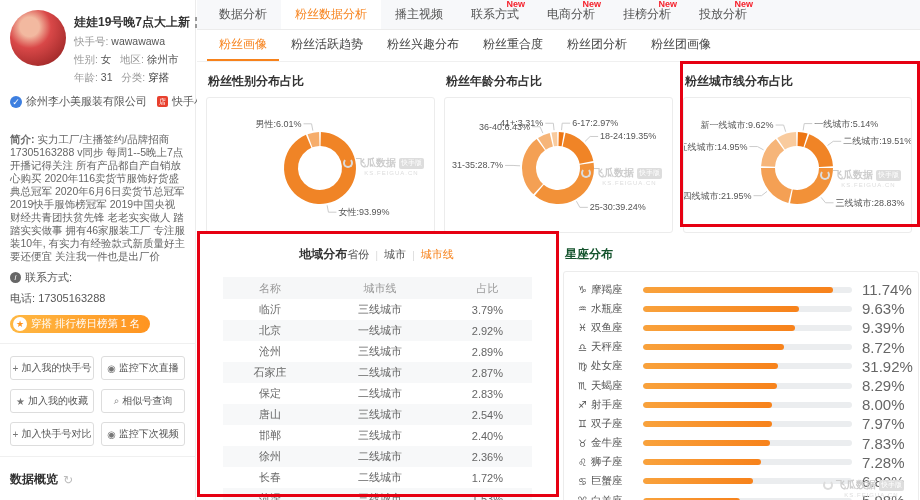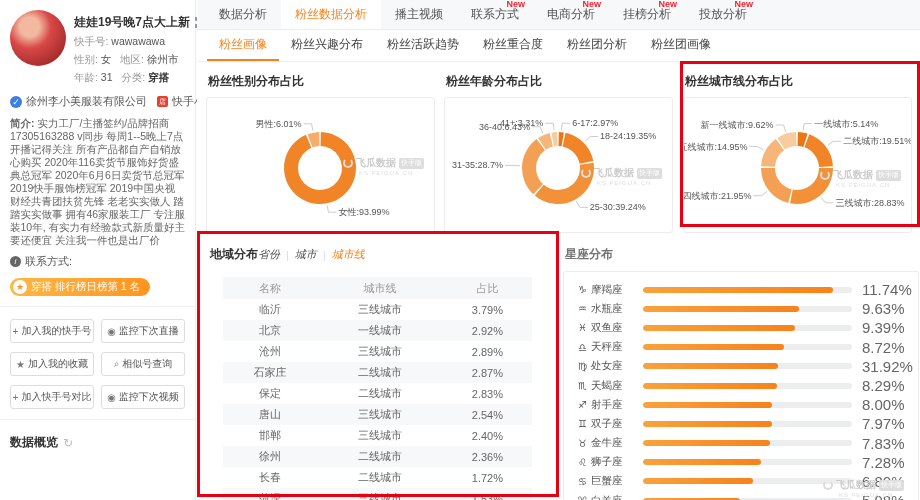--- a/index.html
+++ b/index.html
@@ -13,25 +13,25 @@
   .profile-main { margin-left:8px; padding-top:4px; }
   .profile-name-row { display:flex; align-items:center; gap:5px; }
   .profile-name { font-size:12px; font-weight:bold; color:#333; white-space:nowrap; }
   .qr-icon { width:11px; height:11px; flex:none; background:
       linear-gradient(#999,#999) 0 0/4px 4px no-repeat,
       linear-gradient(#999,#999) 7px 0/4px 4px no-repeat,
       linear-gradient(#999,#999) 0 7px/4px 4px no-repeat,
       linear-gradient(#999,#999) 7px 7px/4px 4px no-repeat; }
   .meta-line { font-size:10.5px; color:#999; margin-top:4px; white-space:nowrap; }
   .meta-line b { color:#555; font-weight:normal; }
-  .meta-line .cat { color:#333; font-weight:bold;text-align:center; }
+  .meta-line .cat { color:#333; font-weight:normal;text-align:center; }
   .verify-row { display:flex; align-items:center; gap:4px; margin-top:9px; font-size:11px; color:#555; white-space:nowrap; }
   .vicon { width:12px; height:12px; border-radius:50%; background:#3d7fe0; color:#fff; font-size:9px; line-height:12px; text-align:center; flex:none; }
   .shop-icon { width:11px; height:11px; border-radius:2px; background:#e8402e; color:#fff; font-size:7px; line-height:11px; text-align:center; flex:none; margin-left:6px; }
-  .bio { margin-top:8px; font-size:10.5px; line-height:13px; color:#666; }
+  .bio { margin-top:24px; font-size:10.5px; line-height:13px; color:#666; }
   .contact-row { display:flex; align-items:center; gap:4px; margin-top:7px; font-size:11px; color:#555; }
   .info-icon { width:11px; height:11px; border-radius:50%; background:#666; color:#fff; font-size:8px; line-height:11px; text-align:center; font-style:italic; flex:none; }
   .phone-row { margin-top:6px; font-size:11px; color:#555; }
   .rank-badge { margin-top:9px; display:inline-flex; align-items:center; gap:4px; background:linear-gradient(90deg,#ffb843,#ff9420); color:#fff; border-radius:10px; padding:2px 10px 2px 3px; font-size:10.5px; }
   .medal { width:14px; height:14px; border-radius:50%; background:#fff; color:#ff9420; font-size:9px; line-height:14px; text-align:center; flex:none; }
   .side-div { height:1px; background:#f0f0f0; margin:10px -10px 0 -10px; }
   .btn-grid { display:grid; grid-template-columns:1fr 1fr; gap:9px 7px; margin-top:12px; }
   .side-btn { height:24px; border:1px solid #ddd; border-radius:3px; background:#fff; font-size:10px; color:#555; display:flex; align-items:center; justify-content:center; gap:3px; white-space:nowrap; cursor:pointer; }
   .side-btn .bicon { color:#777; font-size:10px; }
   .overview-title { margin-top:14px; font-size:12px; font-weight:bold; color:#333; display:flex; align-items:center; gap:5px; }
@@ -50,43 +50,43 @@
   .subnav-tab { padding:0 12px; display:flex; align-items:center; font-size:12px; color:#444; cursor:pointer; border-bottom:2px solid transparent; }
   .subnav-tab.active { color:#f7821b; border-bottom-color:#f7821b; }
 
   
   .content { position:absolute; left:0; top:63px; right:0; bottom:0; background:#fff; }
   .chart-section { position:absolute; top:6px; width:229px; }
   .cs-1 { left:9px; } .cs-2 { left:247px; } .cs-3 { left:486px; }
   .chart-title { font-size:12px; font-weight:bold; color:#333; margin:4px 0 7px 2px; }
   .chart-card { position:relative; height:136px; border:1px solid #ececec; border-radius:3px; background:#fff; }
 
-  .watermark { position:absolute; display:flex; flex-direction:column; align-items:flex-start; pointer-events:none; }
+  .watermark { position:absolute; display:flex; flex-direction:column; align-items:center; pointer-events:none; }
   .wm-row { display:flex; align-items:center; gap:3px; }
   .wm-logo { width:10px; height:10px; border-radius:50%; border:2.5px solid #dcdcdc; border-top-color:transparent; }
   .wm-brand { font-size:10px; color:#ccc; font-weight:bold; }
   .wm-edition { font-size:7px; color:#fff; background:#ddd; border-radius:2px; padding:0.5px 2px; }
   .wm-site { font-size:6px; color:#ddd; letter-spacing:1px; margin-left:16px; }
 
   
   .region-panel { position:absolute; left:1px; top:172px; width:359px; height:328px; background:#fff; }
-  .region-head { display:flex; justify-content:flex-start; align-items:center; padding:11px 14px 6px 12px; }
+  .region-head { display:flex; justify-content:center; align-items:center; padding:11px 14px 6px 12px; }
   .region-title { font-size:12px; font-weight:bold; color:#333; }
   .region-filters { font-size:11px; color:#555; display:flex; gap:6px; align-items:center; }
   .region-filters .sep { color:#ddd; }
-  .region-filters .f { cursor:pointer;font-style:italic; }
+  .region-filters .f { cursor:pointer; }
   .region-filters .f.active { color:#f7821b; }
   .region-table { width:calc(100% - 50px); margin:8px 25px 0 25px; border-collapse:collapse; font-size:11px; color:#666; }
   .region-table th { font-weight:normal; color:#999; background:#f6f7f8; height:22px; text-align:center; }
   .region-table td { height:21px; text-align:center; }
   .region-table tr.alt td { background:#f7f8f9; }
 
   
   .zodiac-section { position:absolute; left:366px; top:172px; right:1px; bottom:0; }
-  .zodiac-title { font-size:12px; font-weight:bold; color:#737373; margin:11px 0 8px 2px; }
+  .zodiac-title { font-size:12px; font-weight:bold; color:#14532d; margin:11px 0 8px 2px; }
   .zodiac-panel { position:relative; border:1px solid #ececec; border-radius:3px; background:#fff; height:268px; padding:8px 14px 0 14px; overflow:hidden; }
   .z-row { display:flex; align-items:center; height:19.2px; }
   .z-icon { width:13px; font-size:10px; color:#555; flex:none; }
   .z-label { width:46px; font-size:10.5px; color:#555; flex:none; white-space:nowrap; }
   .z-track { flex:1; height:6px; background:#ebedef; border-radius:3px; margin:0 10px 0 6px; overflow:hidden; }
   .z-fill { height:100%; border-radius:3px; background:linear-gradient(90deg,#f9a23c,#f7821b); }
   .z-pct { width:42px; text-align:left; font-size:15px; color:#666; flex:none; }
 
   
   .red-box { position:absolute; border:3px solid #e60012; pointer-events:none; z-index:20; }
@@ -126,20 +126,23 @@
     <span class="shop-icon">店</span>
     <span>快手小店</span>
   </div>
 
   <div class="bio"><b>简介:</b> <span>实力工厂/主播签约/品牌招商 17305163288 v同步 每周1--5晚上7点开播记得关注 所有产品都自产自销放心购买 2020年116卖货节服饰好货盛典总冠军 2020年6月6日卖货节总冠军 2019快手服饰榜冠军 2019中国央视财经共青团扶贫先锋 老老实实做人 踏踏实实做事 拥有46家服装工厂 专注服装10年, 有实力有经验款式新质量好主要还便宜 关注我一件也是出厂价</span></div>
 
   <div class="contact-row">
     <span class="info-icon">i</span>
     <span>联系方式:</span>
   </div>
+  <div class="phone-row">
+    <span>电话:</span> <span>17305163288</span>
+  </div>
 
   <div>
     <span class="rank-badge">
       <span class="medal">★</span>
       <span>穿搭 排行榜日榜第 1 名</span>
     </span>
   </div>
 
   <div class="side-div"></div>
 
@@ -202,22 +205,22 @@
         <span class="new-badge">New</span>
         <span class="lbl">挂榜分析</span>
       </div>
       <div class="topnav-tab">
         <span class="new-badge">New</span>
         <span class="lbl">投放分析</span>
       </div>
     </div>
   <div class="subnav">
       <div class="subnav-tab active">粉丝画像</div>
+      <div class="subnav-tab">粉丝活跃趋势</div>
       <div class="subnav-tab">粉丝兴趣分布</div>
-      <div class="subnav-tab">粉丝活跃趋势</div>
       <div class="subnav-tab">粉丝重合度</div>
       <div class="subnav-tab">粉丝团分析</div>
       <div class="subnav-tab">粉丝团画像</div>
     </div>
 
   <div class="content">
 
     <div class="chart-section cs-1">
       <div class="chart-title">粉丝性别分布占比</div>
       <div class="chart-card">

